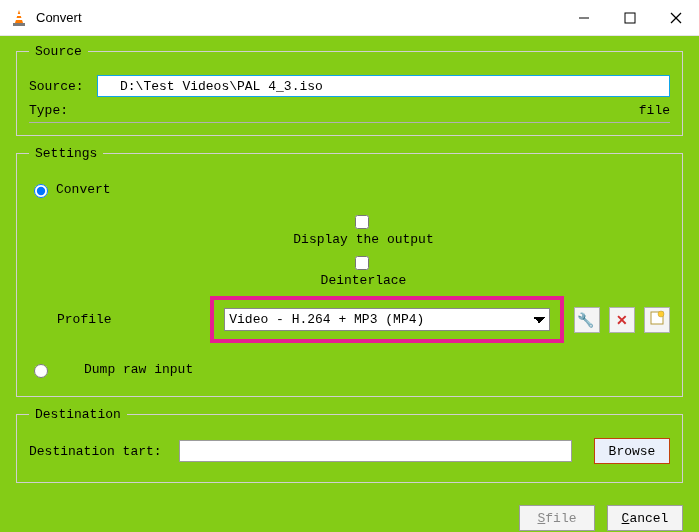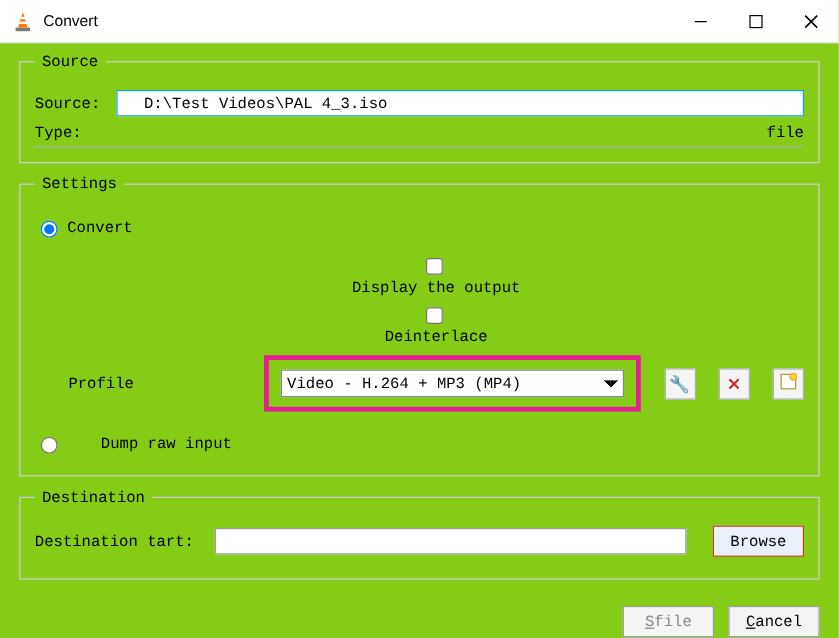--- a/index.html
+++ b/index.html
@@ -61,21 +61,21 @@
   .hr-under { border:0; border-top:1px solid #b0b0b0; margin:4px 0 0 0; }
   .radio-row, .check-row { display:flex; align-items:center; margin: 4px 0 6px 0; }
   .radio, .check { width:14px; height:14px; margin-right:8px; }
   .indent { margin-left: 28px; flex-direction: column; }
   .highlight-box {
     border: 4px solid #e61e91;
     padding: 8px 10px;
     display:inline-block;
   }
   .select {
-    width: 286px; height:23px; border:1px solid #888; background:#fff;
+    width: 326px; height:23px; border:1px solid #888; background:#fff;
     font-family: inherit; font-size:13px; padding-left:4px;
     -webkit-appearance: none; appearance: none;
     background-image: linear-gradient(45deg, transparent 50%, #000 50%),
                       linear-gradient(135deg, #000 50%, transparent 50%);
     background-position: right 10px center, right 4px center;
     background-size: 6px 6px, 6px 6px;
     background-repeat: no-repeat;
   }
   .profile-row { display:flex; align-items:center; margin: 8px 0 12px 0; justify-content: space-between; }
   .small-btn {

